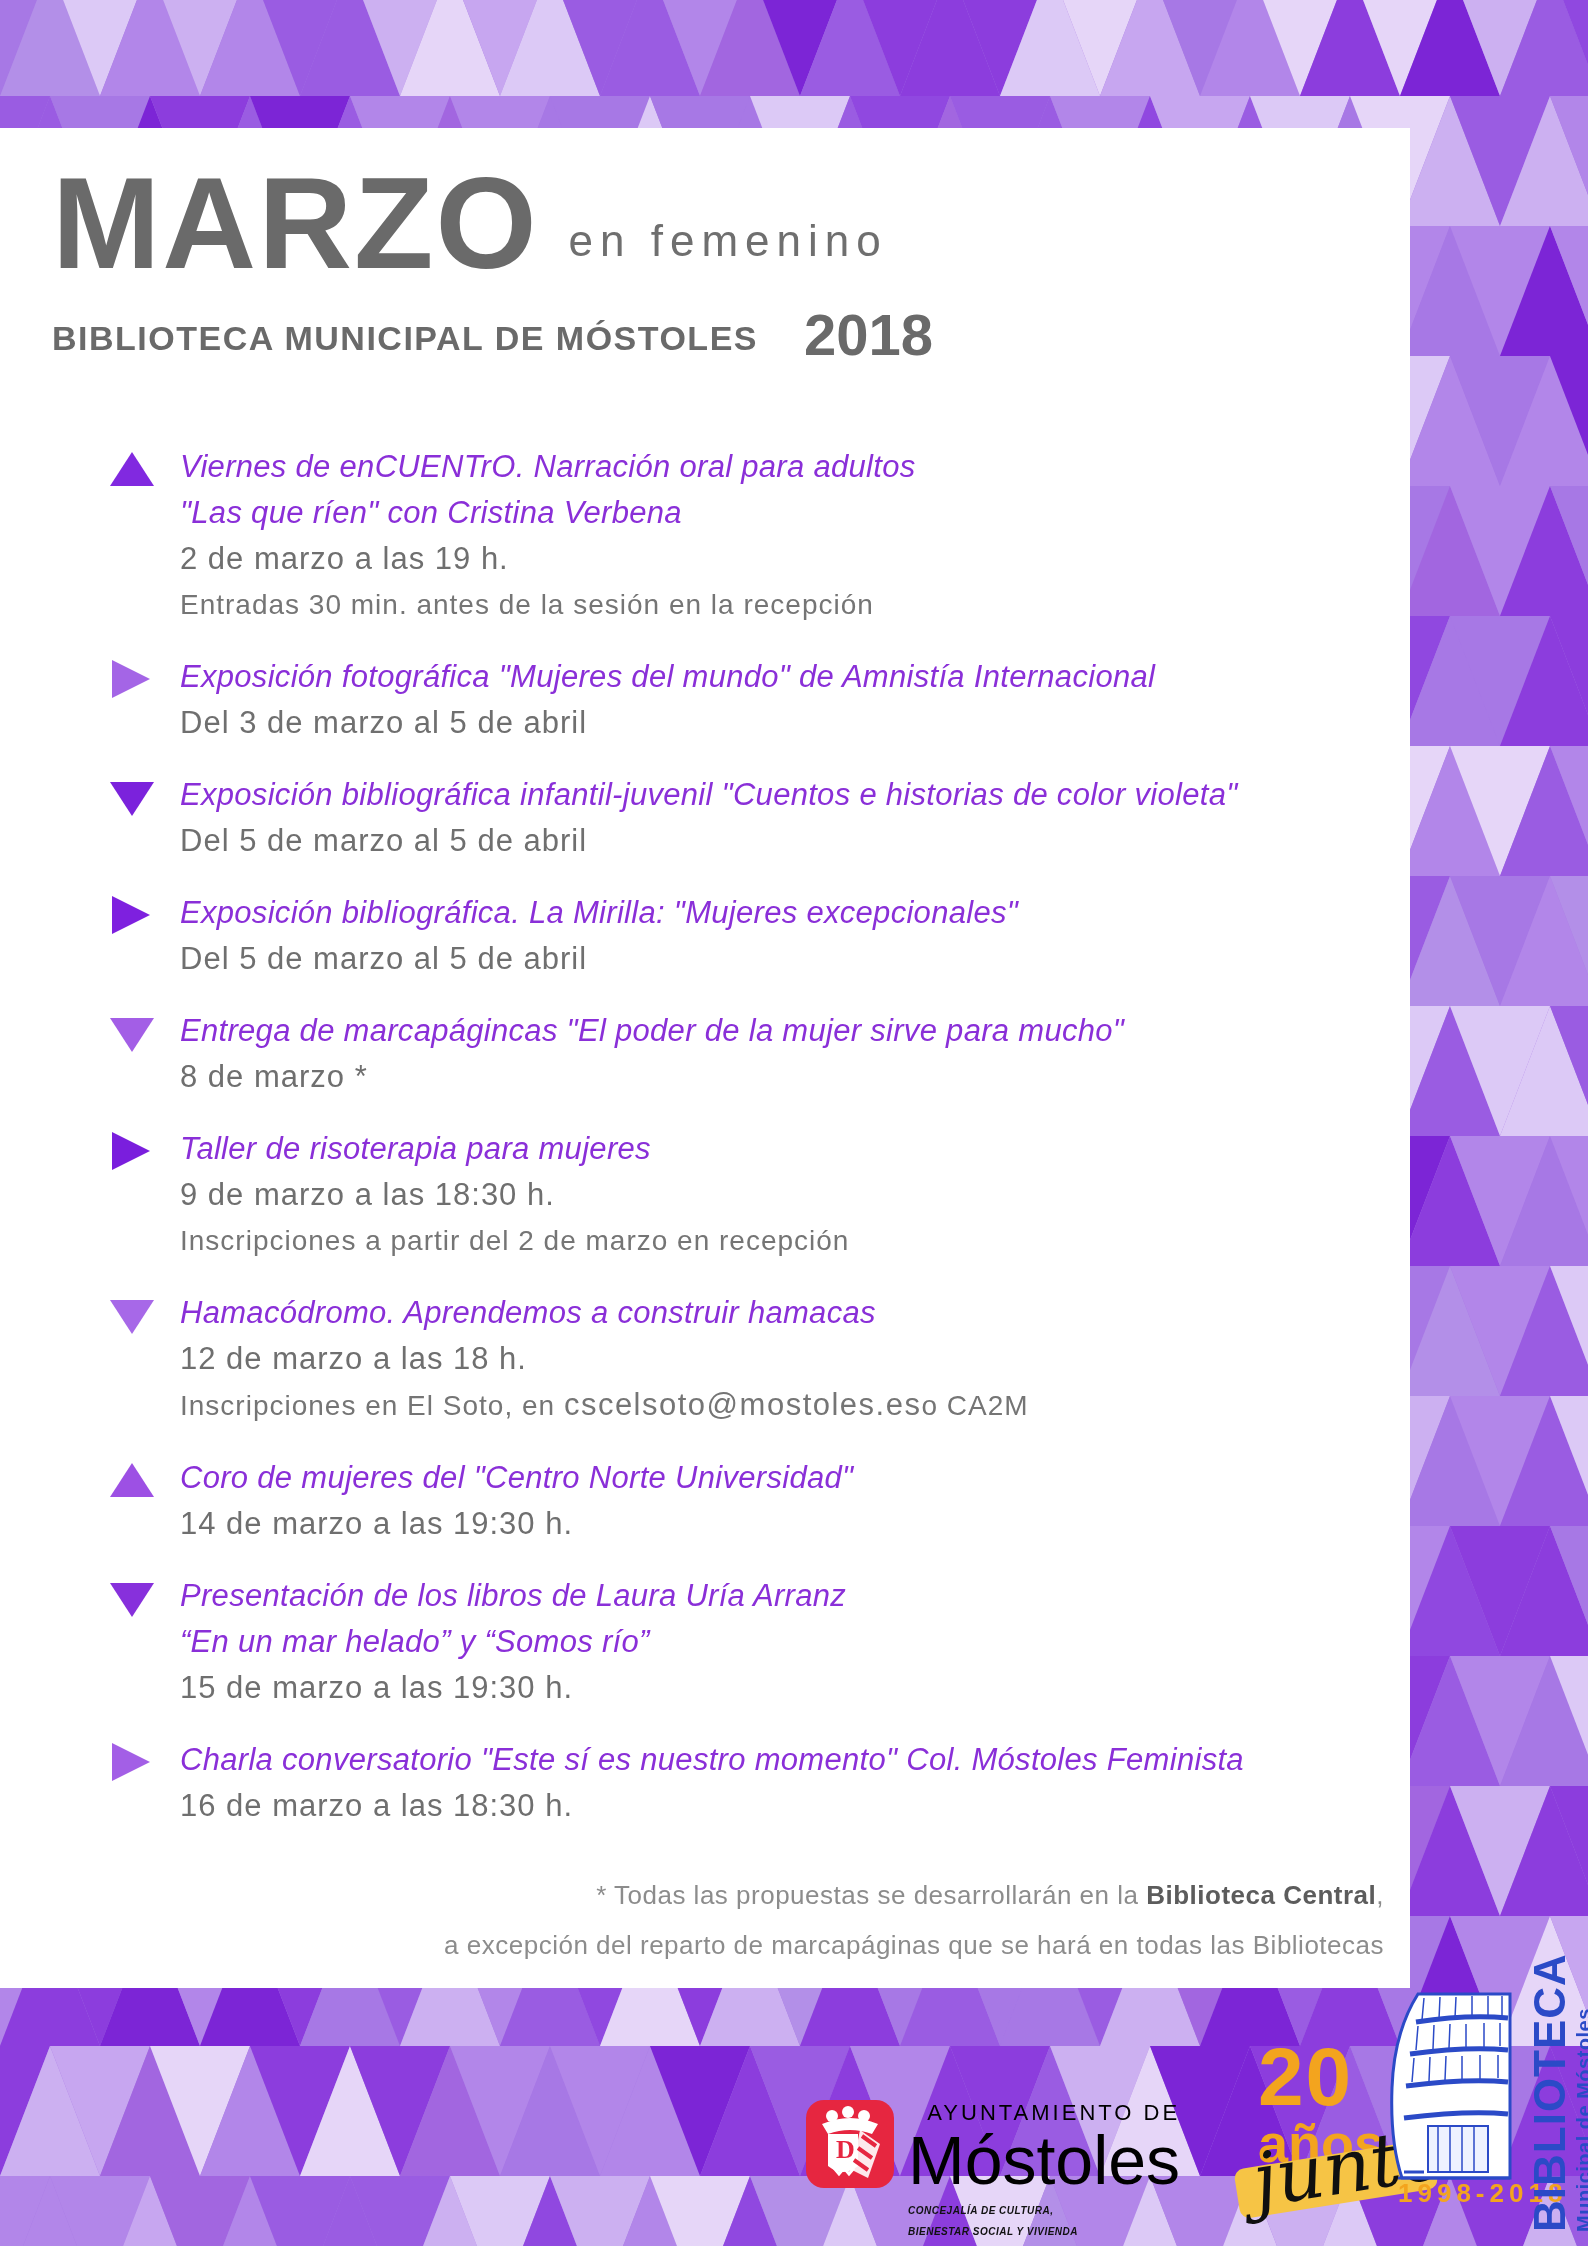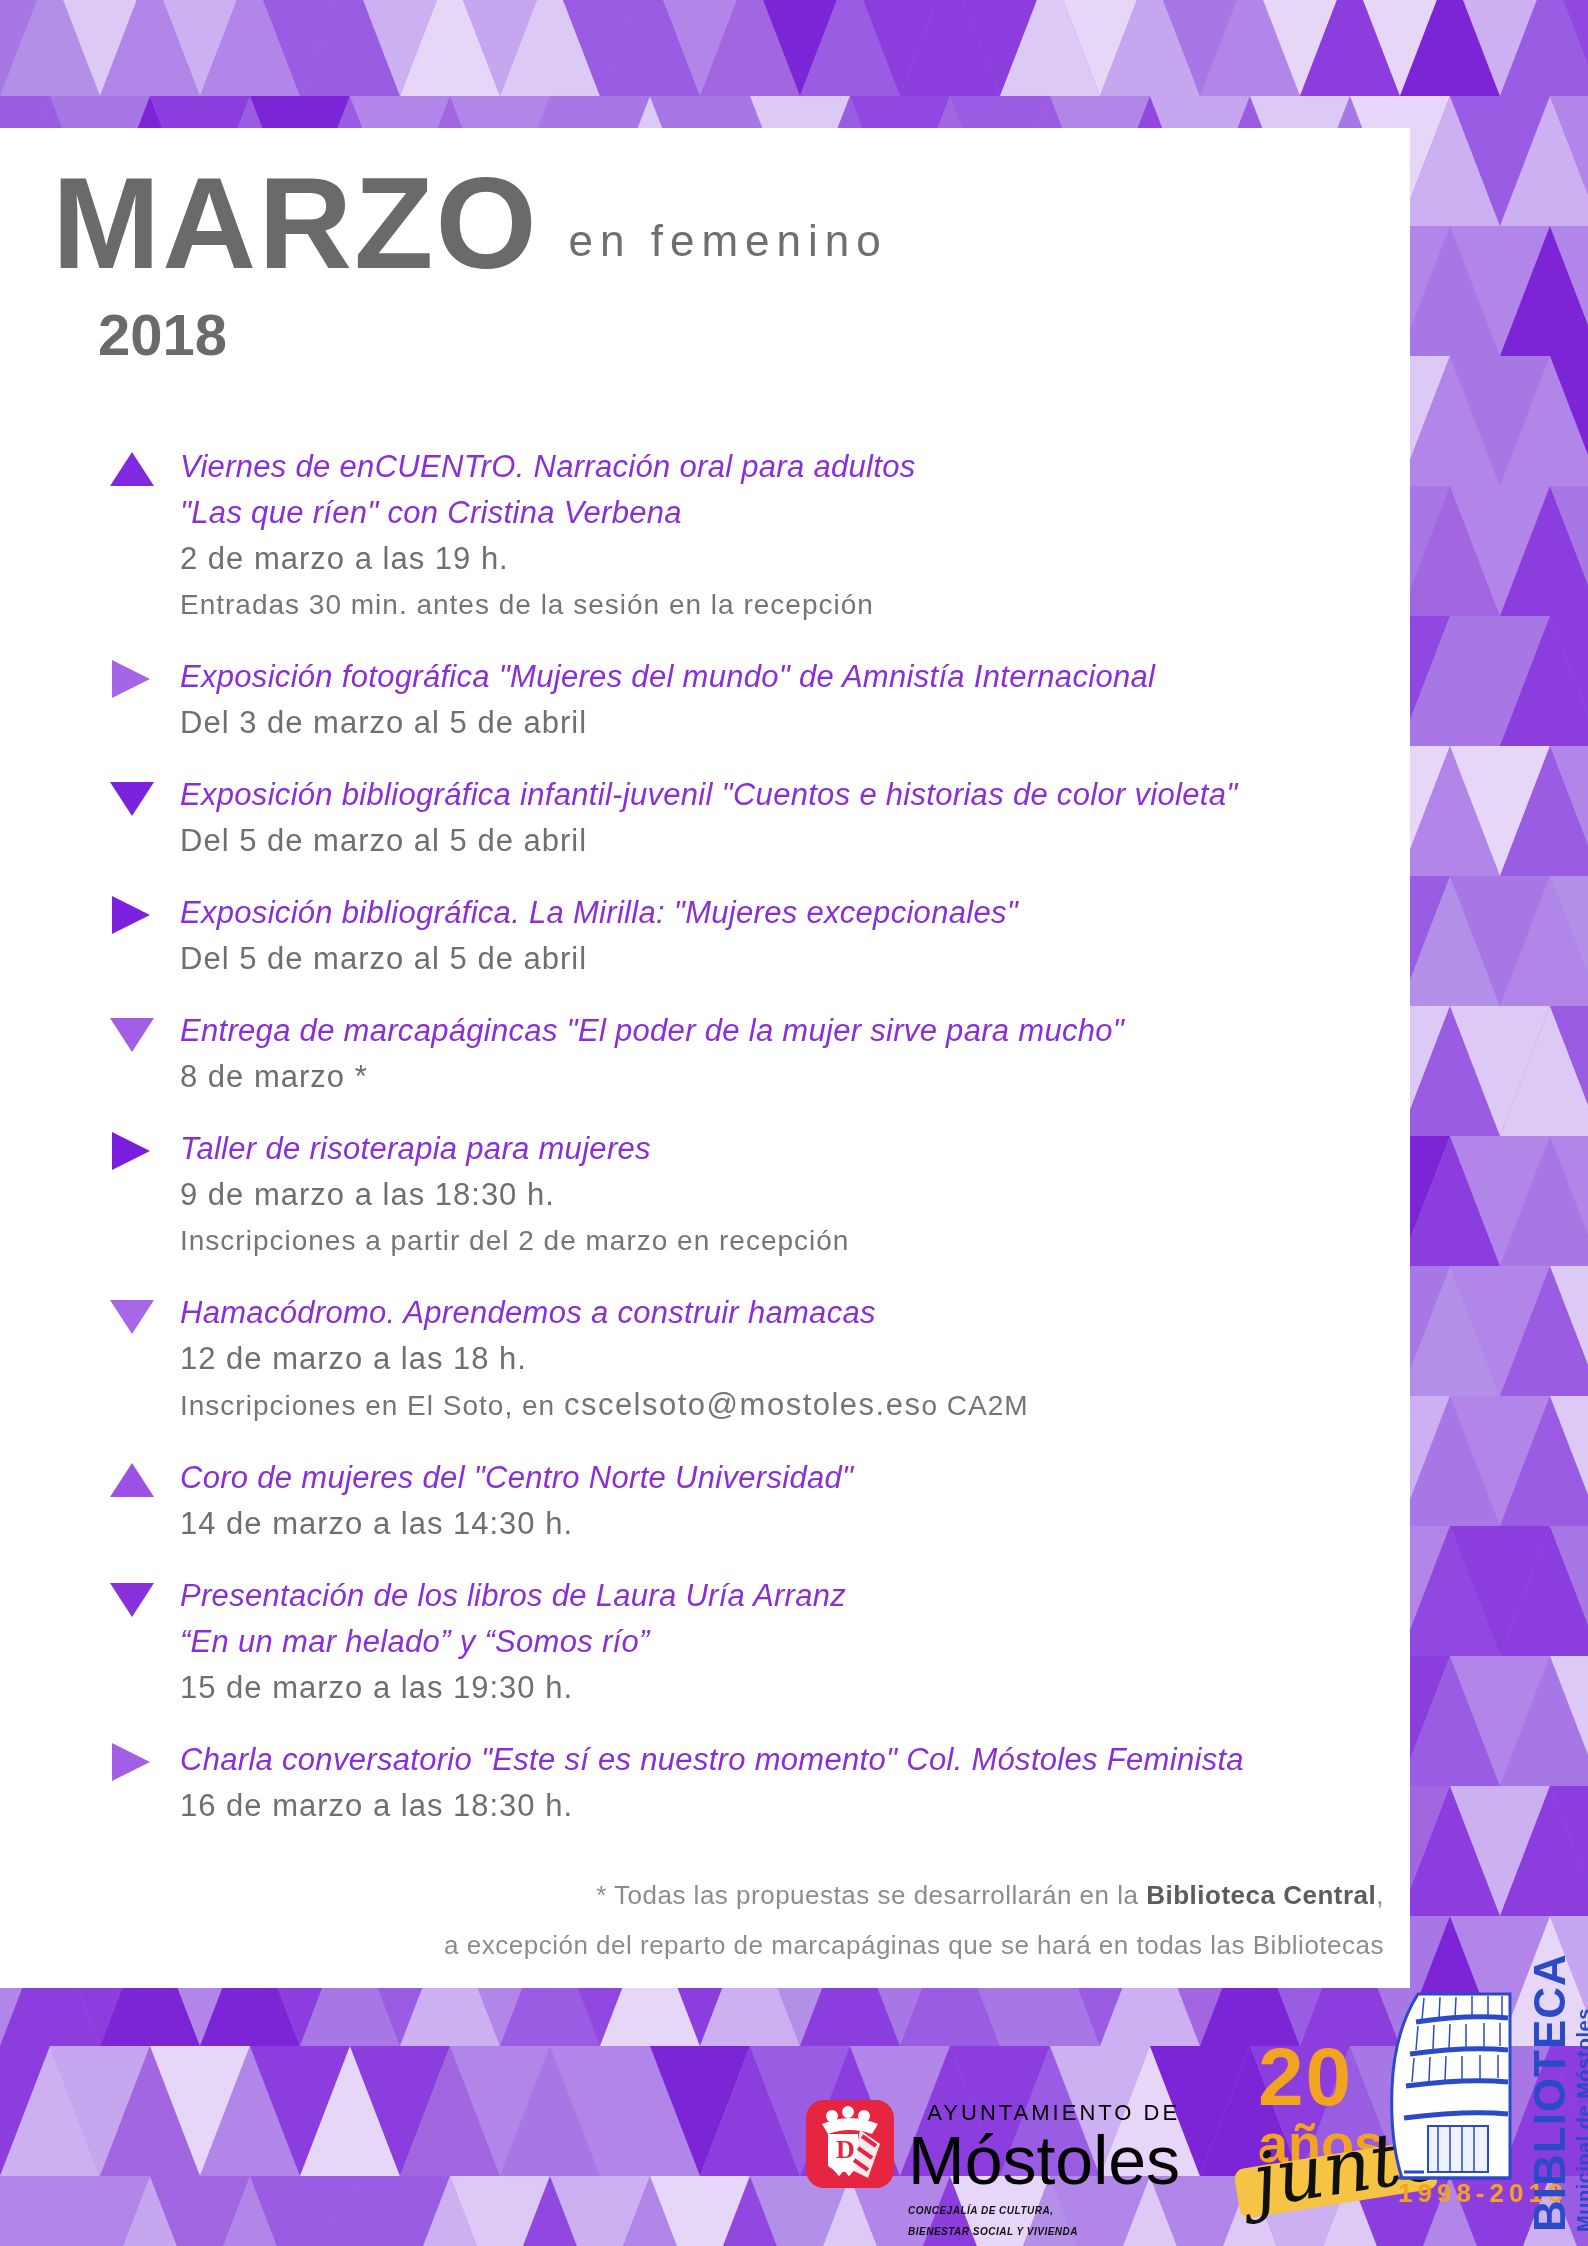--- a/index.html
+++ b/index.html
@@ -719,20 +719,21 @@
   </svg>
 
 <div class="card">
 
   <div class="header">
     <div class="title-row">
       <div class="big-title">MARZO</div>
       <div class="subtitle">en femenino</div>
     </div>
     <div class="org-row">
+      <div class="org-name">BIBLIOTECA MUNICIPAL DE MÓSTOLES</div>
       <div class="year">2018</div>
     </div>
   </div>
 
   <div class="events" id="events-list">
       <div class="event">
         <div class="bullet-col">
           <svg width="48" height="44" viewBox="0 0 48 44">
             <polygon points="2,38 46,38 24,4" fill="#8129e0"></polygon>
           </svg>
@@ -813,21 +814,21 @@
         </div>
       </div>
       <div class="event">
         <div class="bullet-col">
           <svg width="48" height="44" viewBox="0 0 48 44">
             <polygon points="2,38 46,38 24,4" fill="#9d50e4"></polygon>
           </svg>
         </div>
         <div class="event-text">
           <div class="event-title" style="color:#8a2fd8">Coro de mujeres del "Centro Norte Universidad"</div>
-          <div class="event-date">14 de marzo a las 14:30 h.</div>
+          <div class="event-date">14 de marzo a las 19:30 h.</div>
         </div>
       </div>
       <div class="event">
         <div class="bullet-col">
           <svg width="48" height="44" viewBox="0 0 48 44">
             <polygon points="2,6 46,6 24,40" fill="#8730dc"></polygon>
           </svg>
         </div>
         <div class="event-text">
           <div class="event-title" style="color:#8a2fd8">Presentación de los libros de Laura Uría Arranz</div>

